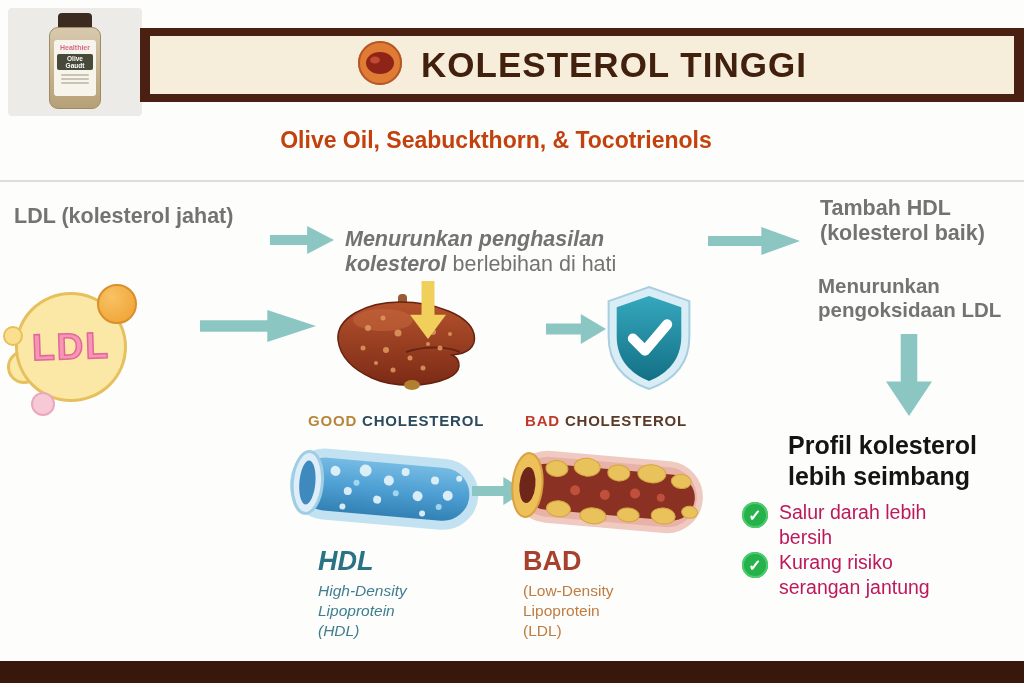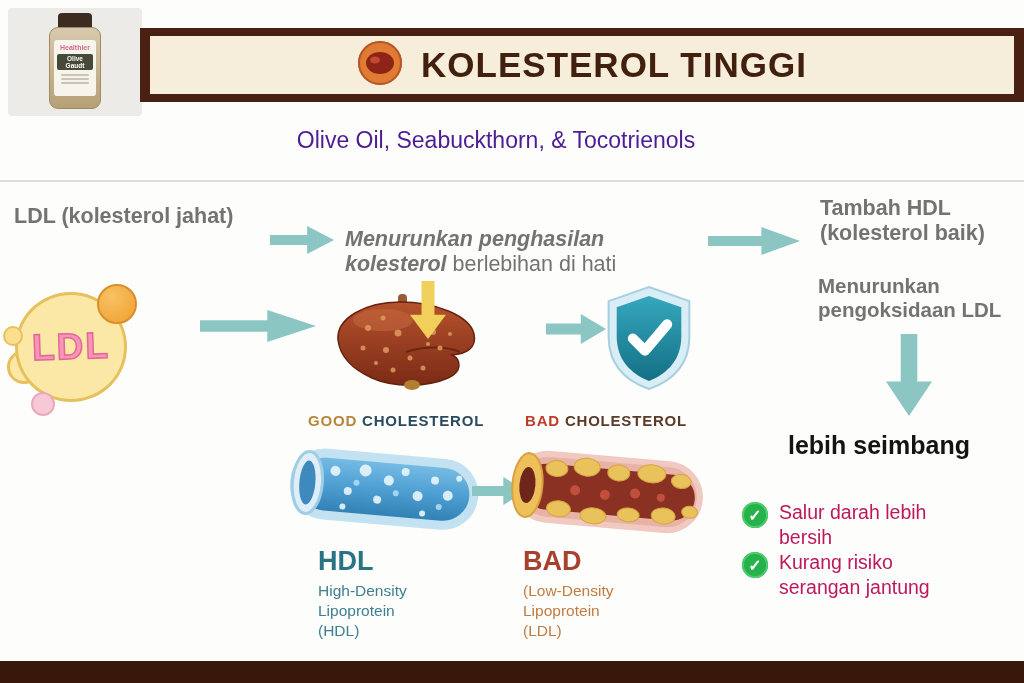--- a/index.html
+++ b/index.html
@@ -21,21 +21,21 @@
   .pname { margin:3px auto 0; width:36px; background:#474a38; color:#fff; font-size:6.5px; font-weight:700;
            border-radius:2px; padding:1px 0; }
   .label-lines { margin:4px auto 0; width:28px; }
   .label-lines div { height:2px; background:#c9c4b5; margin-bottom:2px; border-radius:1px; }
 
   
   .header-bar { left:140px; top:28px; width:884px; height:74px; background:#4a2012; }
   .header-inner { position:absolute; left:10px; top:8px; right:10px; bottom:8px; background:#f6eeda;
                   display:flex; align-items:center; justify-content:center; gap:18px; }
   .header-title { font-size:35px; font-weight:700; color:#42200e; letter-spacing:1px; white-space:nowrap; }
-  .subtitle { left:0; top:127px; width:992px; text-align:center; font-size:23px; font-weight:400; color:#4c1d95; }
+  .subtitle { left:0; top:127px; width:992px; text-align:center; font-size:23px; font-weight:700; color:#c2410c; }
   .divider { left:0; top:180px; width:1024px; height:2px; background:#dcdcdc; }
 
   
   .flow-text { font-weight:700; font-size:21.5px; color:#737373; line-height:1.18; }
   .cause { left:14px; top:204px; }
   .mech  { left:345px; top:207px; }
   .mech .it { font-style:italic;margin-top:20px; }
   .mech .reg { font-weight:400; font-style:normal; }
   .hdl-step { left:820px; top:196px; }
   .oxi { left:818px; top:274px; font-size:20.5px; }
@@ -74,21 +74,21 @@
 
   
   .vlabel { font-size:15px; font-weight:700; letter-spacing:.8px; white-space:nowrap; }
   .good-label { left:308px; top:412px; }
   .good-label .w1 { color:#b8863b; }
   .good-label .w2 { color:#2c4a5e; }
   .bad-label { left:525px; top:412px; }
   .bad-label .w1 { color:#c03a2a; }
   .bad-label .w2 { color:#5a3a28; }
 
-  .hdl-block { left:318px; top:546px; }
+  .hdl-block { left:318px; top:546px;font-style:italic; }
   .hdl-title { font-size:27px; font-weight:700; color:#2a7384; }
   .hdl-sub { font-size:15.5px; color:#3f7e90; line-height:1.3; margin-top:4px; }
   .bad-block { left:523px; top:546px; }
   .bad-title { font-size:27px; font-weight:700; color:#a8402e; }
   .bad-sub { font-size:15.5px; color:#bf7c41; line-height:1.3; margin-top:4px; }
 
   
   .result-title { left:788px; top:430px; font-size:25px; font-weight:700; color:#141414; line-height:1.22; }
   .benefit { position:absolute; display:flex; gap:11px; align-items:flex-start; }
   .benefit1 { left:742px; top:500px; }
@@ -312,20 +312,21 @@
     <div class="bad-sub">
       <div>(Low-Density</div>
       <div>Lipoprotein</div>
       <div>(LDL)</div>
     </div>
   </div>
 
   <div class="abs arr-d arrow-down-main"></div>
 
   <div class="abs result-title">
+    <div>Profil kolesterol</div>
     <div>lebih seimbang</div>
   </div>
 
   <div class="benefit benefit1">
     <span class="check-badge">✓</span>
     <span class="benefit-text">Salur darah lebih bersih</span>
   </div>
   <div class="benefit benefit2">
     <span class="check-badge">✓</span>
     <span class="benefit-text">Kurang risiko serangan jantung</span>

